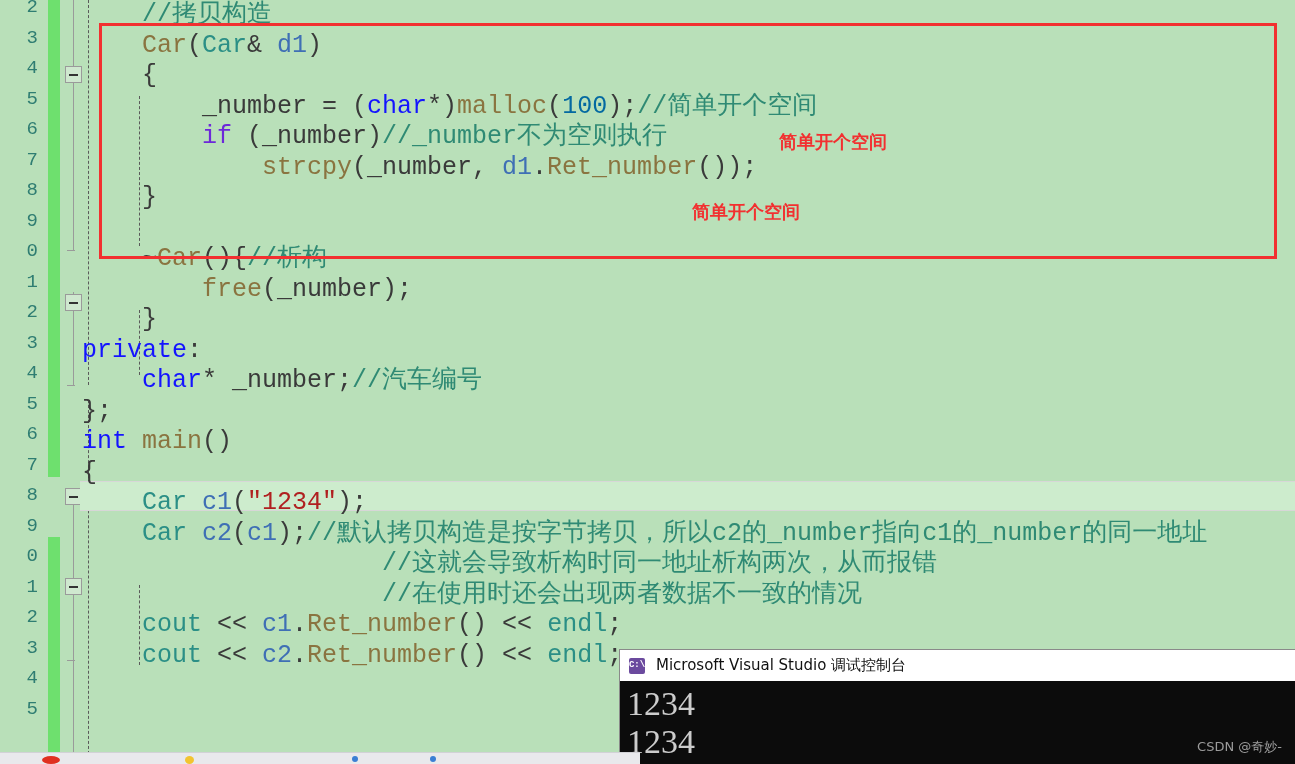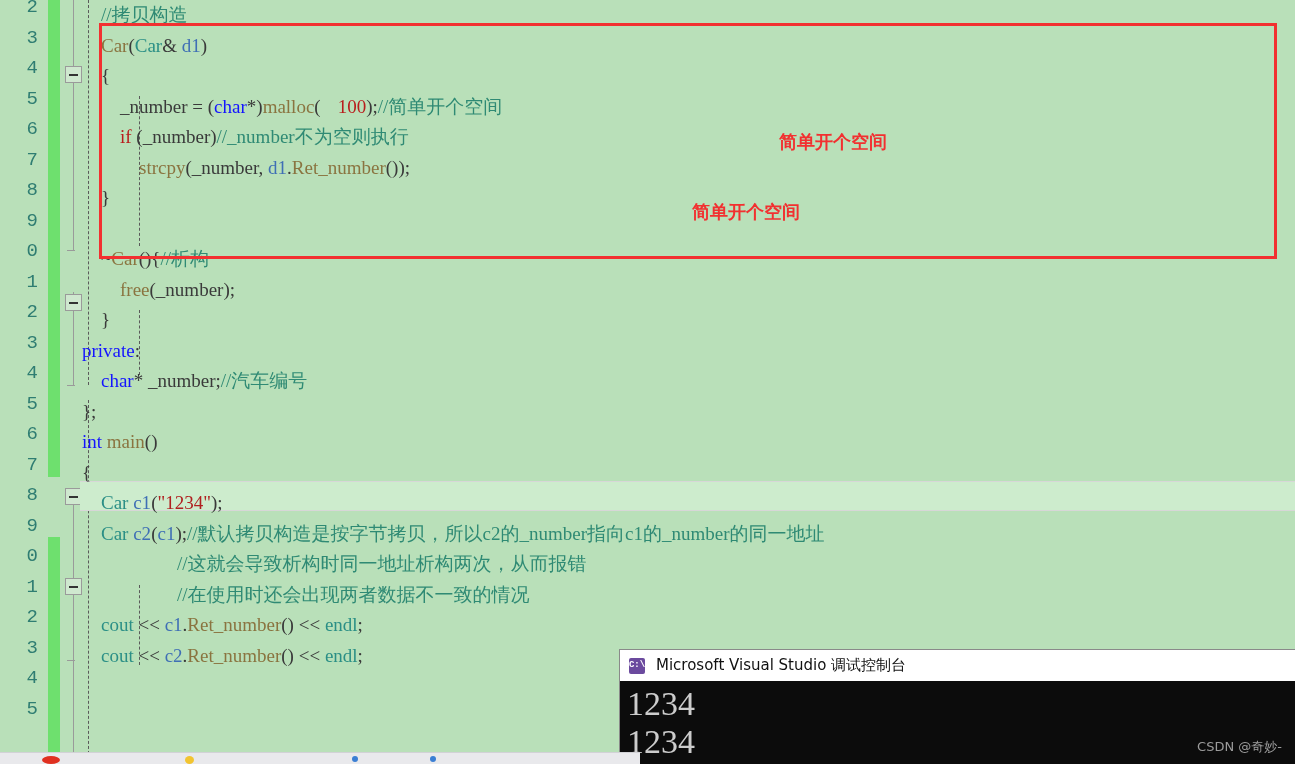--- a/index.html
+++ b/index.html
@@ -34,31 +34,31 @@
   .collapse-box::before{
     content:"";position:absolute;left:3px;top:7px;width:9px;height:1.5px;background:#333;
   }
 
   
   .indent{position:absolute;width:0;border-left:1px dashed #5a5a5a;}
 
   
   .code{
     position:absolute;left:82px;top:0;width:1213px;
-    font-family:Liberation Serif, serif;
-    font-size:19px;line-height:30.5px;white-space:pre;
+    font-family:Liberation Mono, monospace;
+    font-size:25px;line-height:30.5px;white-space:pre;
     color:#3a3a3a;
   }
   .code .row{height:30.5px;}
   .kw{color:#1414ff;}           
-  .kw2{color:#b91c1c;}          
+  .kw2{color:#6d28d9;}          
   .cls{color:#2b8f86;}          
   .fn{color:#8a7440;}           
   .cmt{color:#2f8a74;}          
-  .num{color:#b91c1c;margin-left:17px;}
+  .num{color:#0369a1;}
   .str{color:#b02020;}          
   .id{color:#3a3a3a;}
   .obj{color:#3f6fb5;}          
 
   
   .curline{
     position:absolute;left:80px;top:481px;width:1215px;height:30px;
     background:#cdeccd;border-top:1px solid #d7d7d7;border-bottom:1px solid #d7d7d7;
     box-sizing:border-box;
   }

